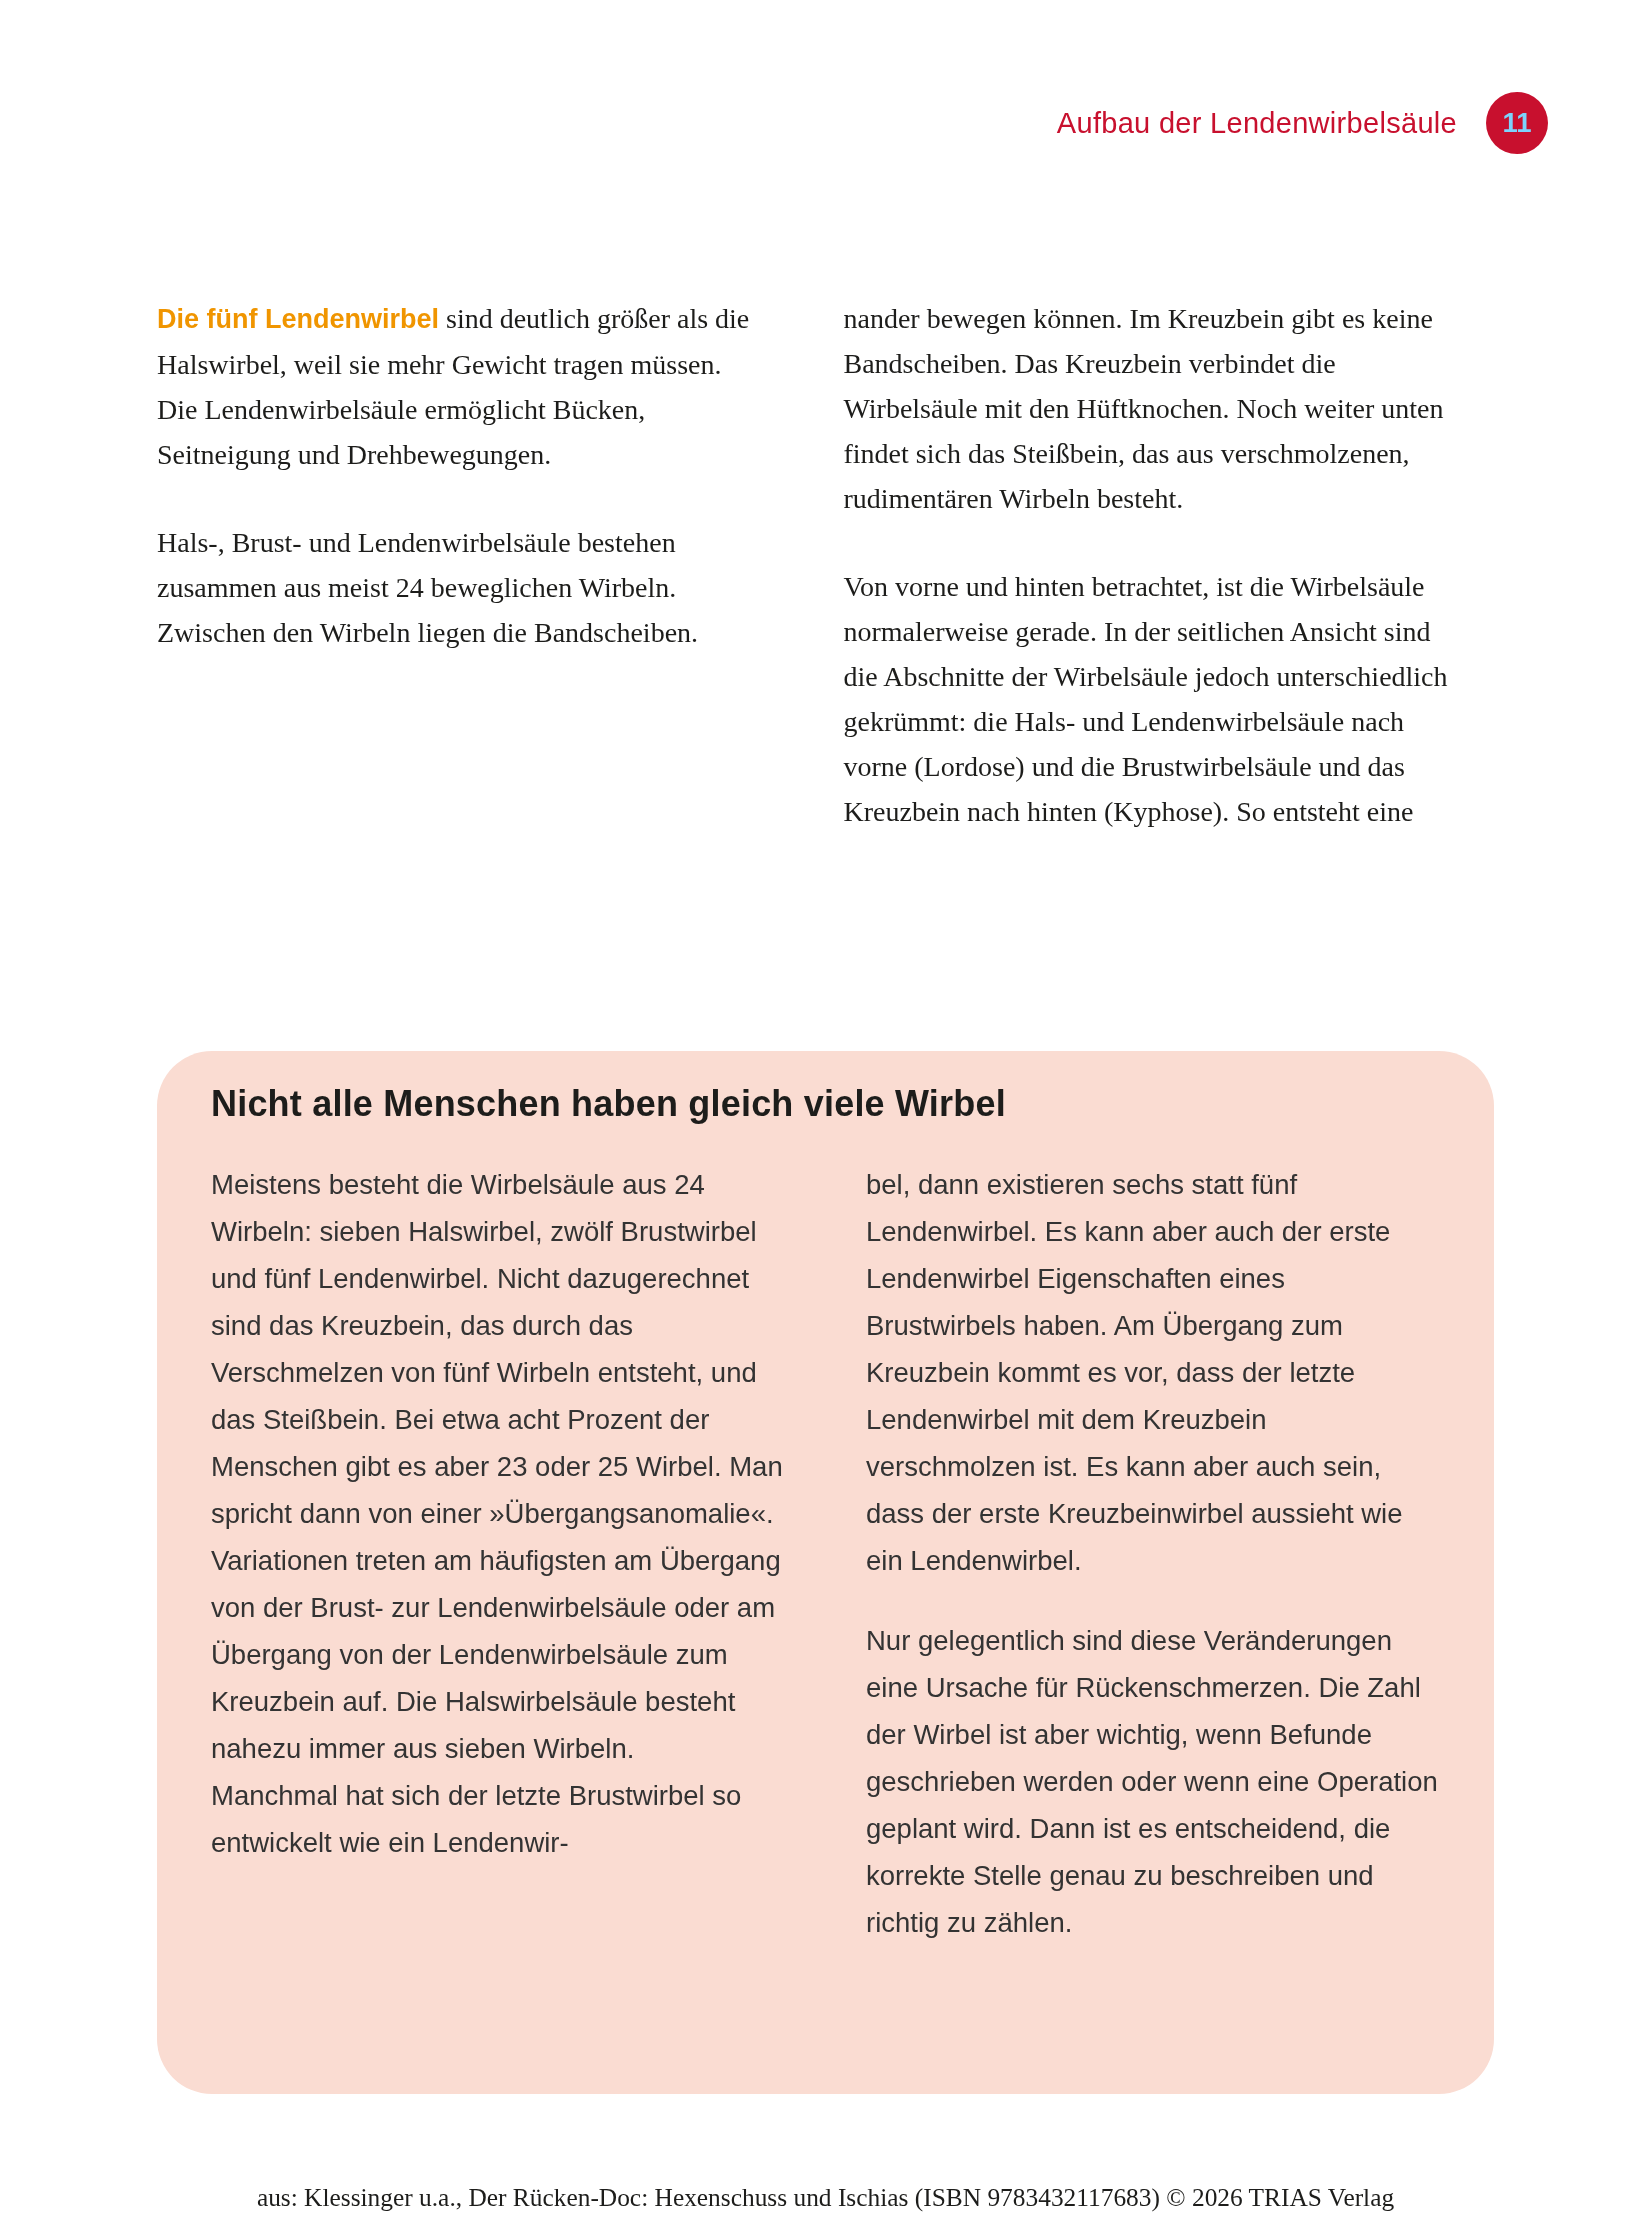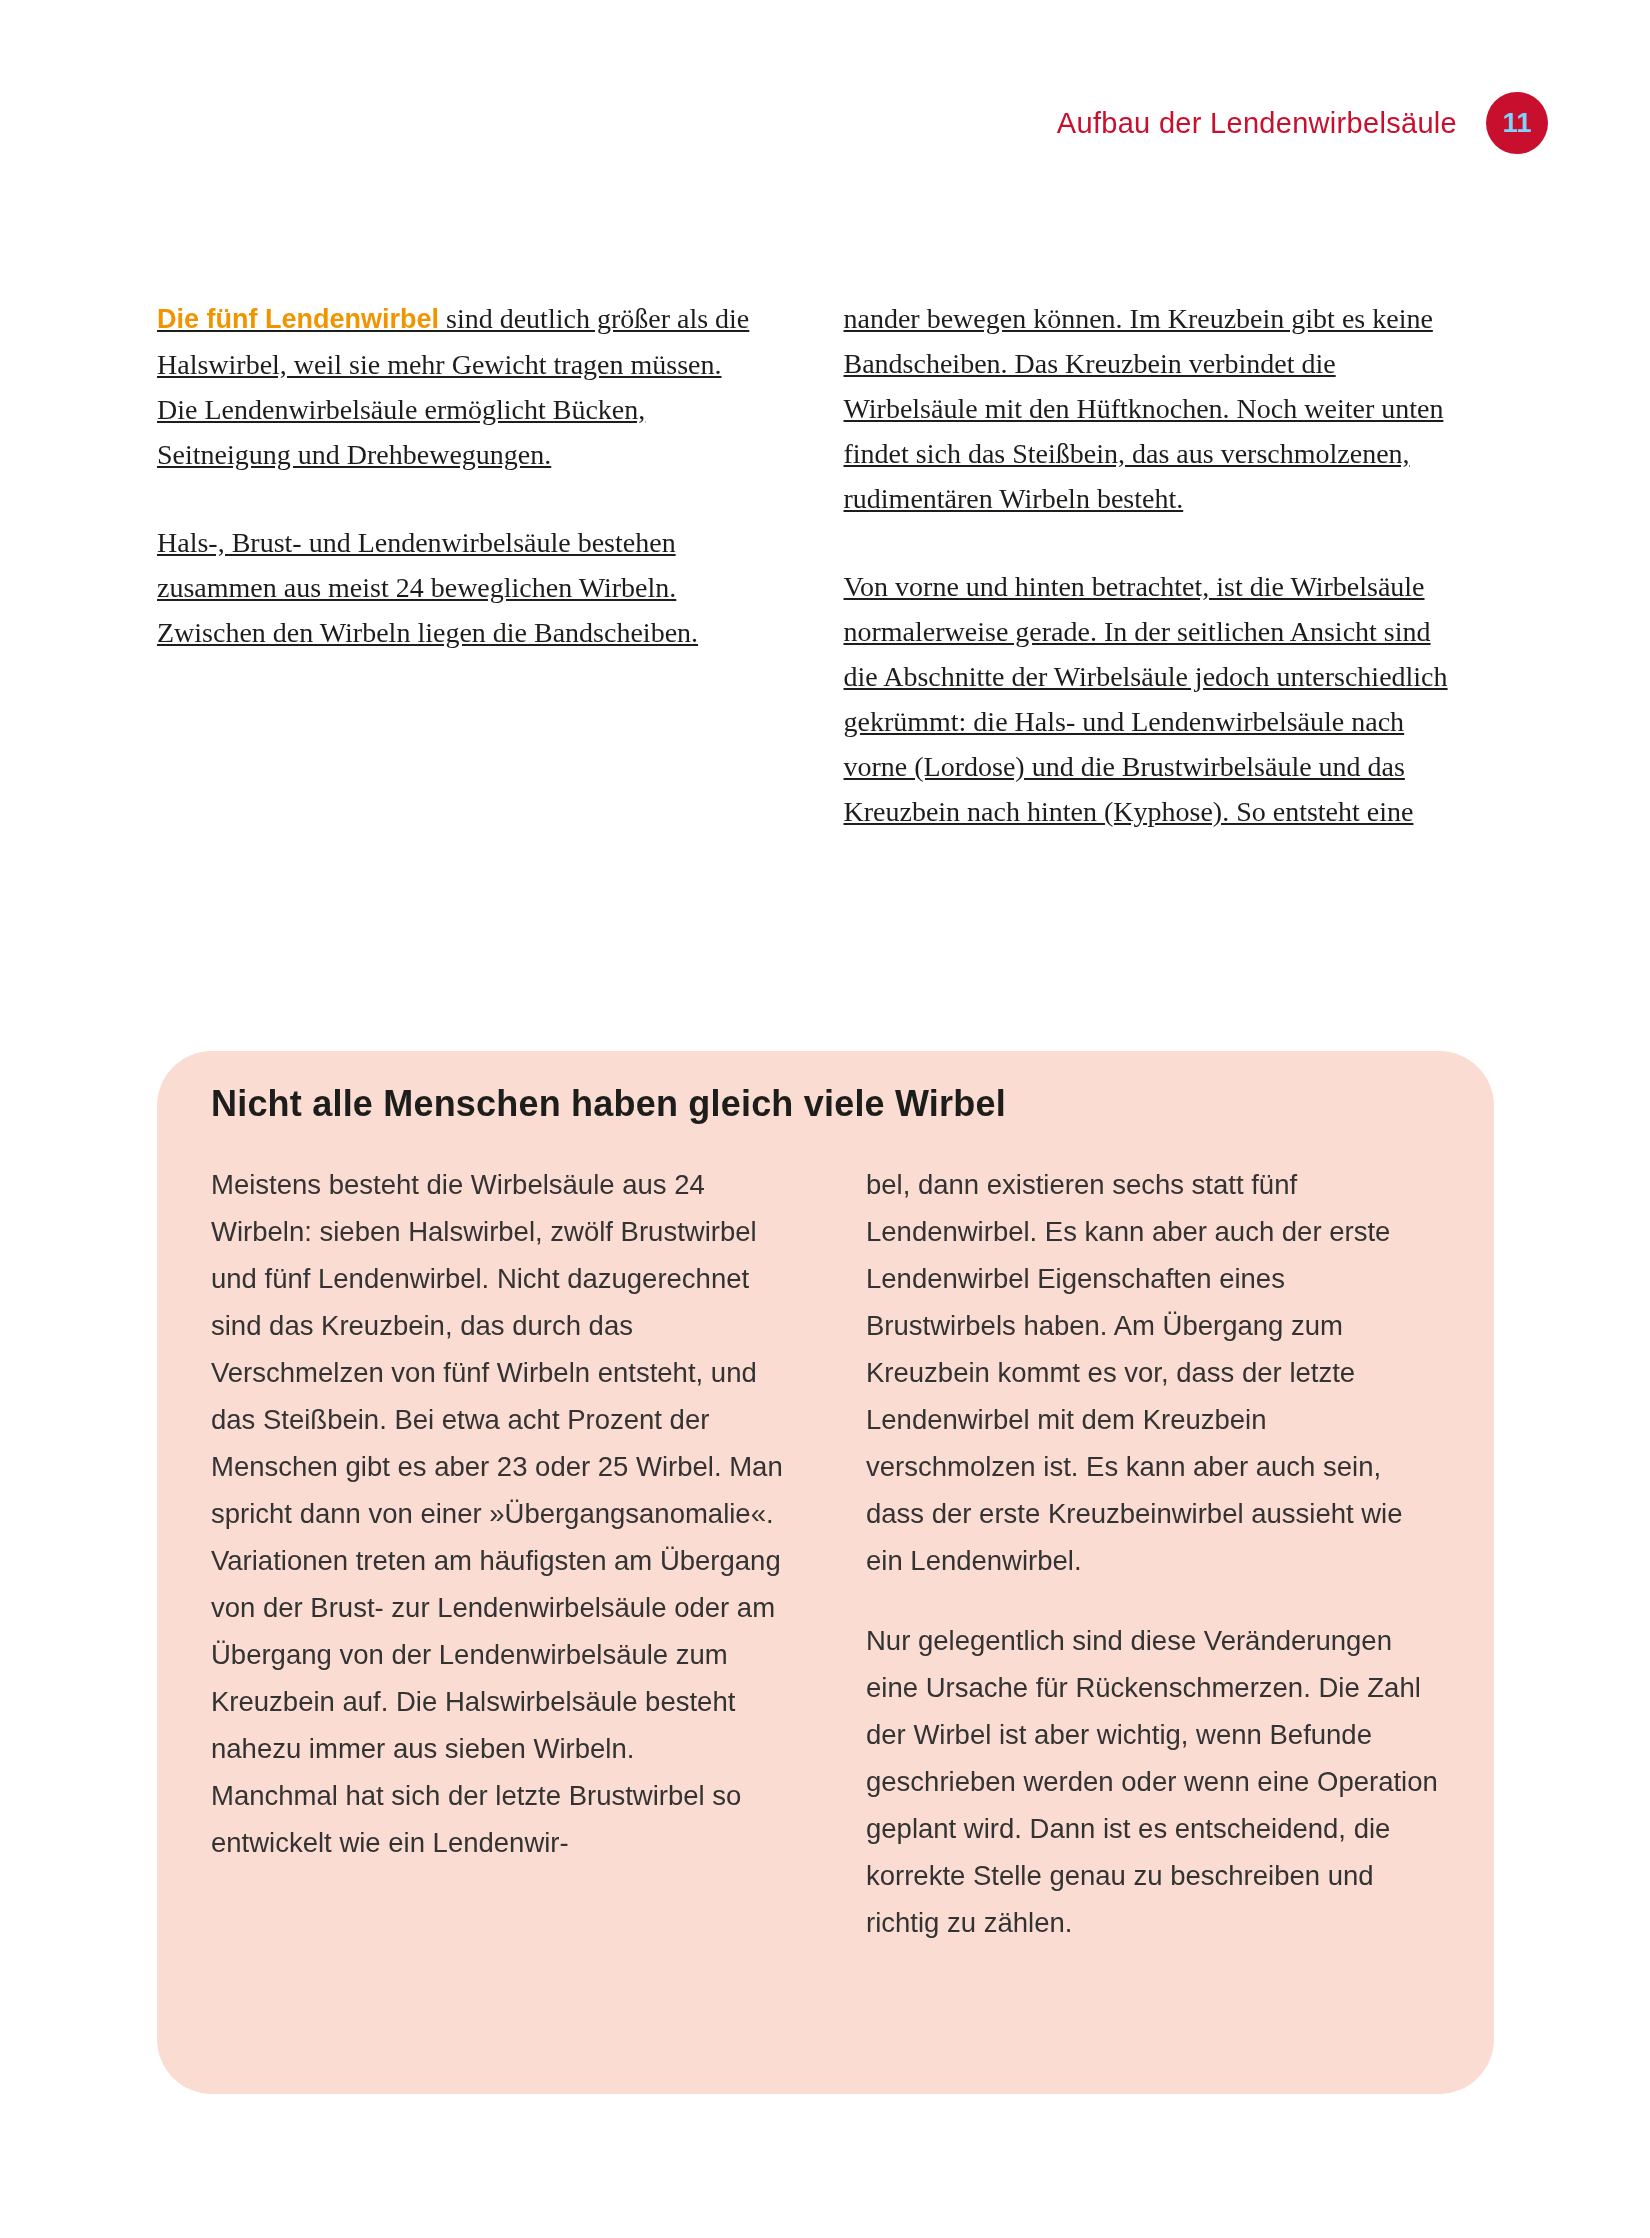--- a/index.html
+++ b/index.html
@@ -50,21 +50,20 @@
 
     
     .body-columns {
       position: absolute;
       left: 157px;
       top: 296px;
       width: 1292px;
       display: grid;
       grid-template-columns: 1fr 1fr;
       column-gap: 81px;
-      text-decoration: underline;
     }
     .body-columns p {
       font-size: 28px;
       line-height: 45px;
       color: #1d1d1b;
       margin-bottom: 43px;
       hyphens: auto;
       -webkit-hyphens: auto;
     }
     .body-columns p:last-child { margin-bottom: 0; }
@@ -154,15 +153,18 @@
         <p>Meistens besteht die Wirbelsäule aus 24 Wirbeln: sieben Halswirbel, zwölf Brustwirbel und fünf Lendenwirbel. Nicht dazugerechnet sind das Kreuzbein, das durch das Verschmelzen von fünf Wirbeln entsteht, und das Steißbein. Bei etwa acht Prozent der Menschen gibt es aber 23 oder 25 Wirbel. Man spricht dann von einer »Übergangsanomalie«. Variationen treten am häufigsten am Übergang von der Brust- zur Lendenwirbelsäule oder am Übergang von der Lendenwirbelsäule zum Kreuzbein auf. Die Halswirbelsäule besteht nahezu immer aus sieben Wirbeln.</p>
         <p>Manchmal hat sich der letzte Brustwirbel so entwickelt wie ein Lendenwir-</p>
       </div>
       <div class="col">
         <p>bel, dann existieren sechs statt fünf Lendenwirbel. Es kann aber auch der erste Lendenwirbel Eigenschaften eines Brustwirbels haben. Am Übergang zum Kreuzbein kommt es vor, dass der letzte Lendenwirbel mit dem Kreuzbein verschmolzen ist. Es kann aber auch sein, dass der erste Kreuzbeinwirbel aussieht wie ein Lendenwirbel.</p>
         <p class="gap-above">Nur gelegentlich sind diese Veränderungen eine Ursache für Rückenschmerzen. Die Zahl der Wirbel ist aber wichtig, wenn Befunde geschrieben werden oder wenn eine Operation geplant wird. Dann ist es entscheidend, die korrekte Stelle genau zu beschreiben und richtig zu zählen.</p>
       </div>
     </div>
   </section>
 
+  <footer class="page-footer">
+    <span>aus: Klessinger u.a., Der Rücken-Doc: Hexenschuss und Ischias (ISBN 9783432117683) © 2026 TRIAS Verlag</span>
+  </footer>
 
 </div>
 
 
 </body></html>

